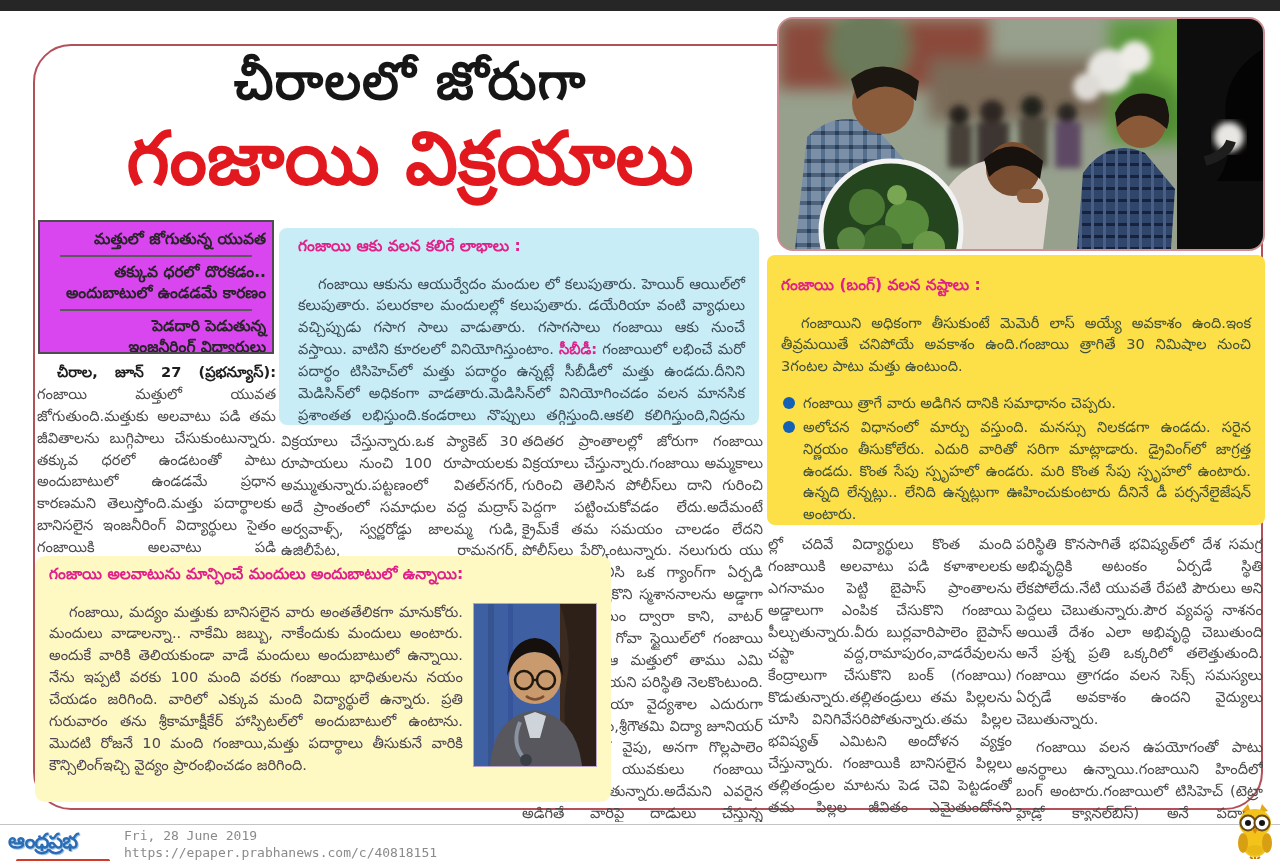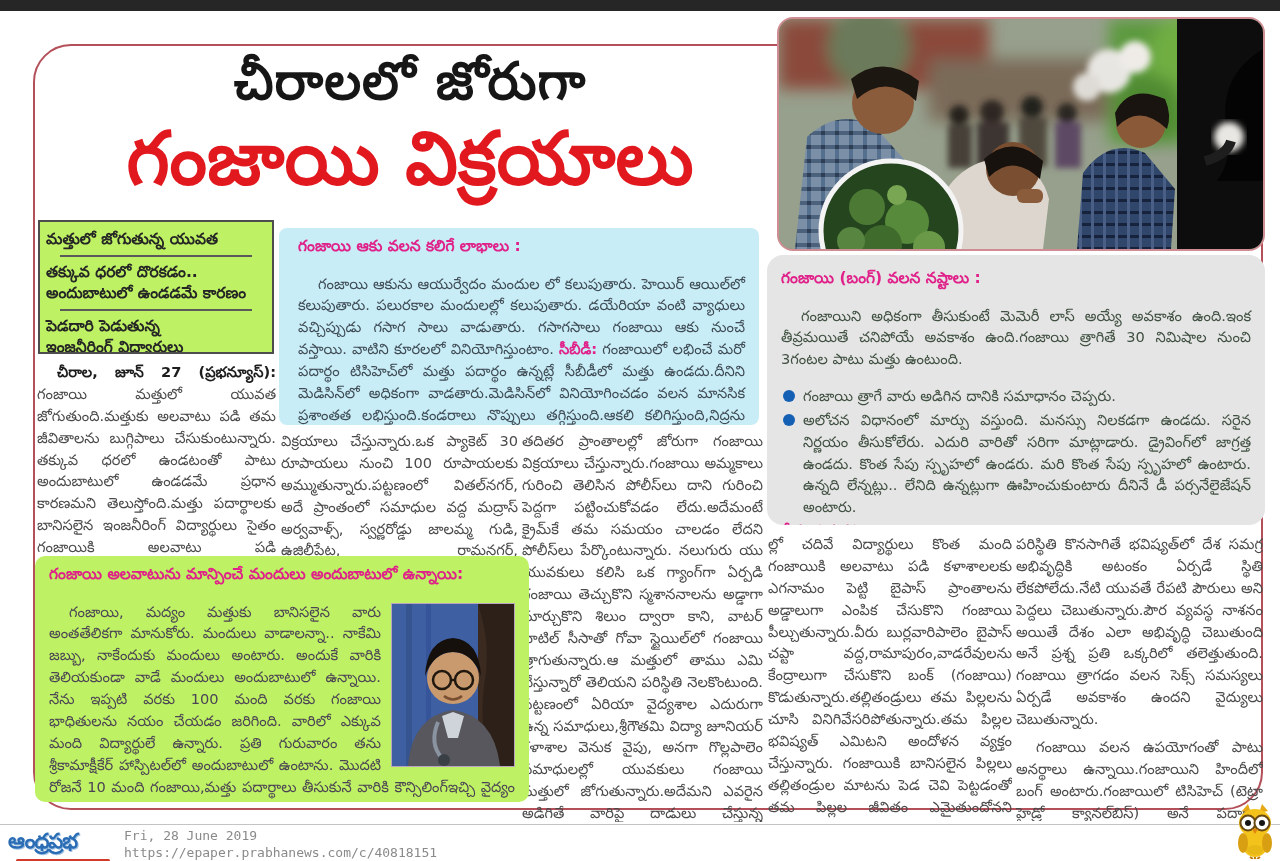--- a/index.html
+++ b/index.html
@@ -21,21 +21,21 @@
 
   
   .main-photo {
     position:absolute; left:777px; top:17px; width:488px; height:234px;
     border-radius:16px; overflow:hidden; border:2px solid #cf8d93; box-sizing:border-box; background:#8a9480;
   }
 
   
   .highlights {
     position:absolute; left:38px; top:220px; width:236px; height:134px; box-sizing:border-box;
-    border:2px solid #4d4d4d; background:#bef264; padding:7px 6px; text-align:left;
+    border:2px solid #4d4d4d; background:#d946ef; padding:7px 6px; text-align:right;
     font-weight:bold; color:#252525; font-size:15.5px; line-height:21px; overflow:hidden;
   }
   .lede-rule { border:none; border-top:2px solid #5a5a5a; margin:5px 14px; }
 
   
   .col {
     position:absolute; font-size:14.6px; line-height:1.5; text-align:justify;
     color:#4a4a4a; overflow:hidden;
   }
   .col p { margin:0; }
@@ -55,32 +55,32 @@
 
   #benefits-box {
     left:279px; top:228px; width:480px; height:197px;
     background:#c9edf6; border-radius:8px; padding:9px 14px 8px 19px;
   }
   #benefits-box .box-body { color:#3e4b55; }
   .cbd-label { color:#e0218a; font-weight:bold; }
 
   #harms-box {
     left:767px; top:255px; width:498px; height:270px;
-    background:#e5e5e5; border-radius:16px; padding:14px 14px 8px 14px;
+    background:#fde047; border-radius:8px; padding:21px 14px 8px 14px;
   }
   #harms-box .box-body { color:#3f4f40; }
   .bullet-row { display:flex; margin:2px 0; }
   .bullet-icon {
     width:12px; height:12px; border-radius:50%; background:#1460b4;
     flex:0 0 12px; margin:5px 8px 0 2px;
   }
 
   #remedy-box {
-    left:35px; top:556px; width:494px; height:246px;
-    background:#bef264; border-radius:10px; padding:9px 14px 6px 14px;
+    left:35px; top:556px; width:576px; height:246px;
+    background:#fef9c3; border-radius:10px; padding:9px 14px 6px 14px;
   }
   #remedy-box .box-body { color:#4c4454; }
   .doctor-photo {
     float:right; width:124px; height:164px; margin:2px 0 6px 10px;
     border:1px solid #b9a3c2; box-sizing:border-box; background:#3f5fa3;
   }
 
   
   .footer-rule { position:absolute; left:0; top:824px; width:1280px; height:1px; background:#c4c4c4; }
   .footer-logo { position:absolute; left:8px; top:829px; width:110px; text-align:left; }

